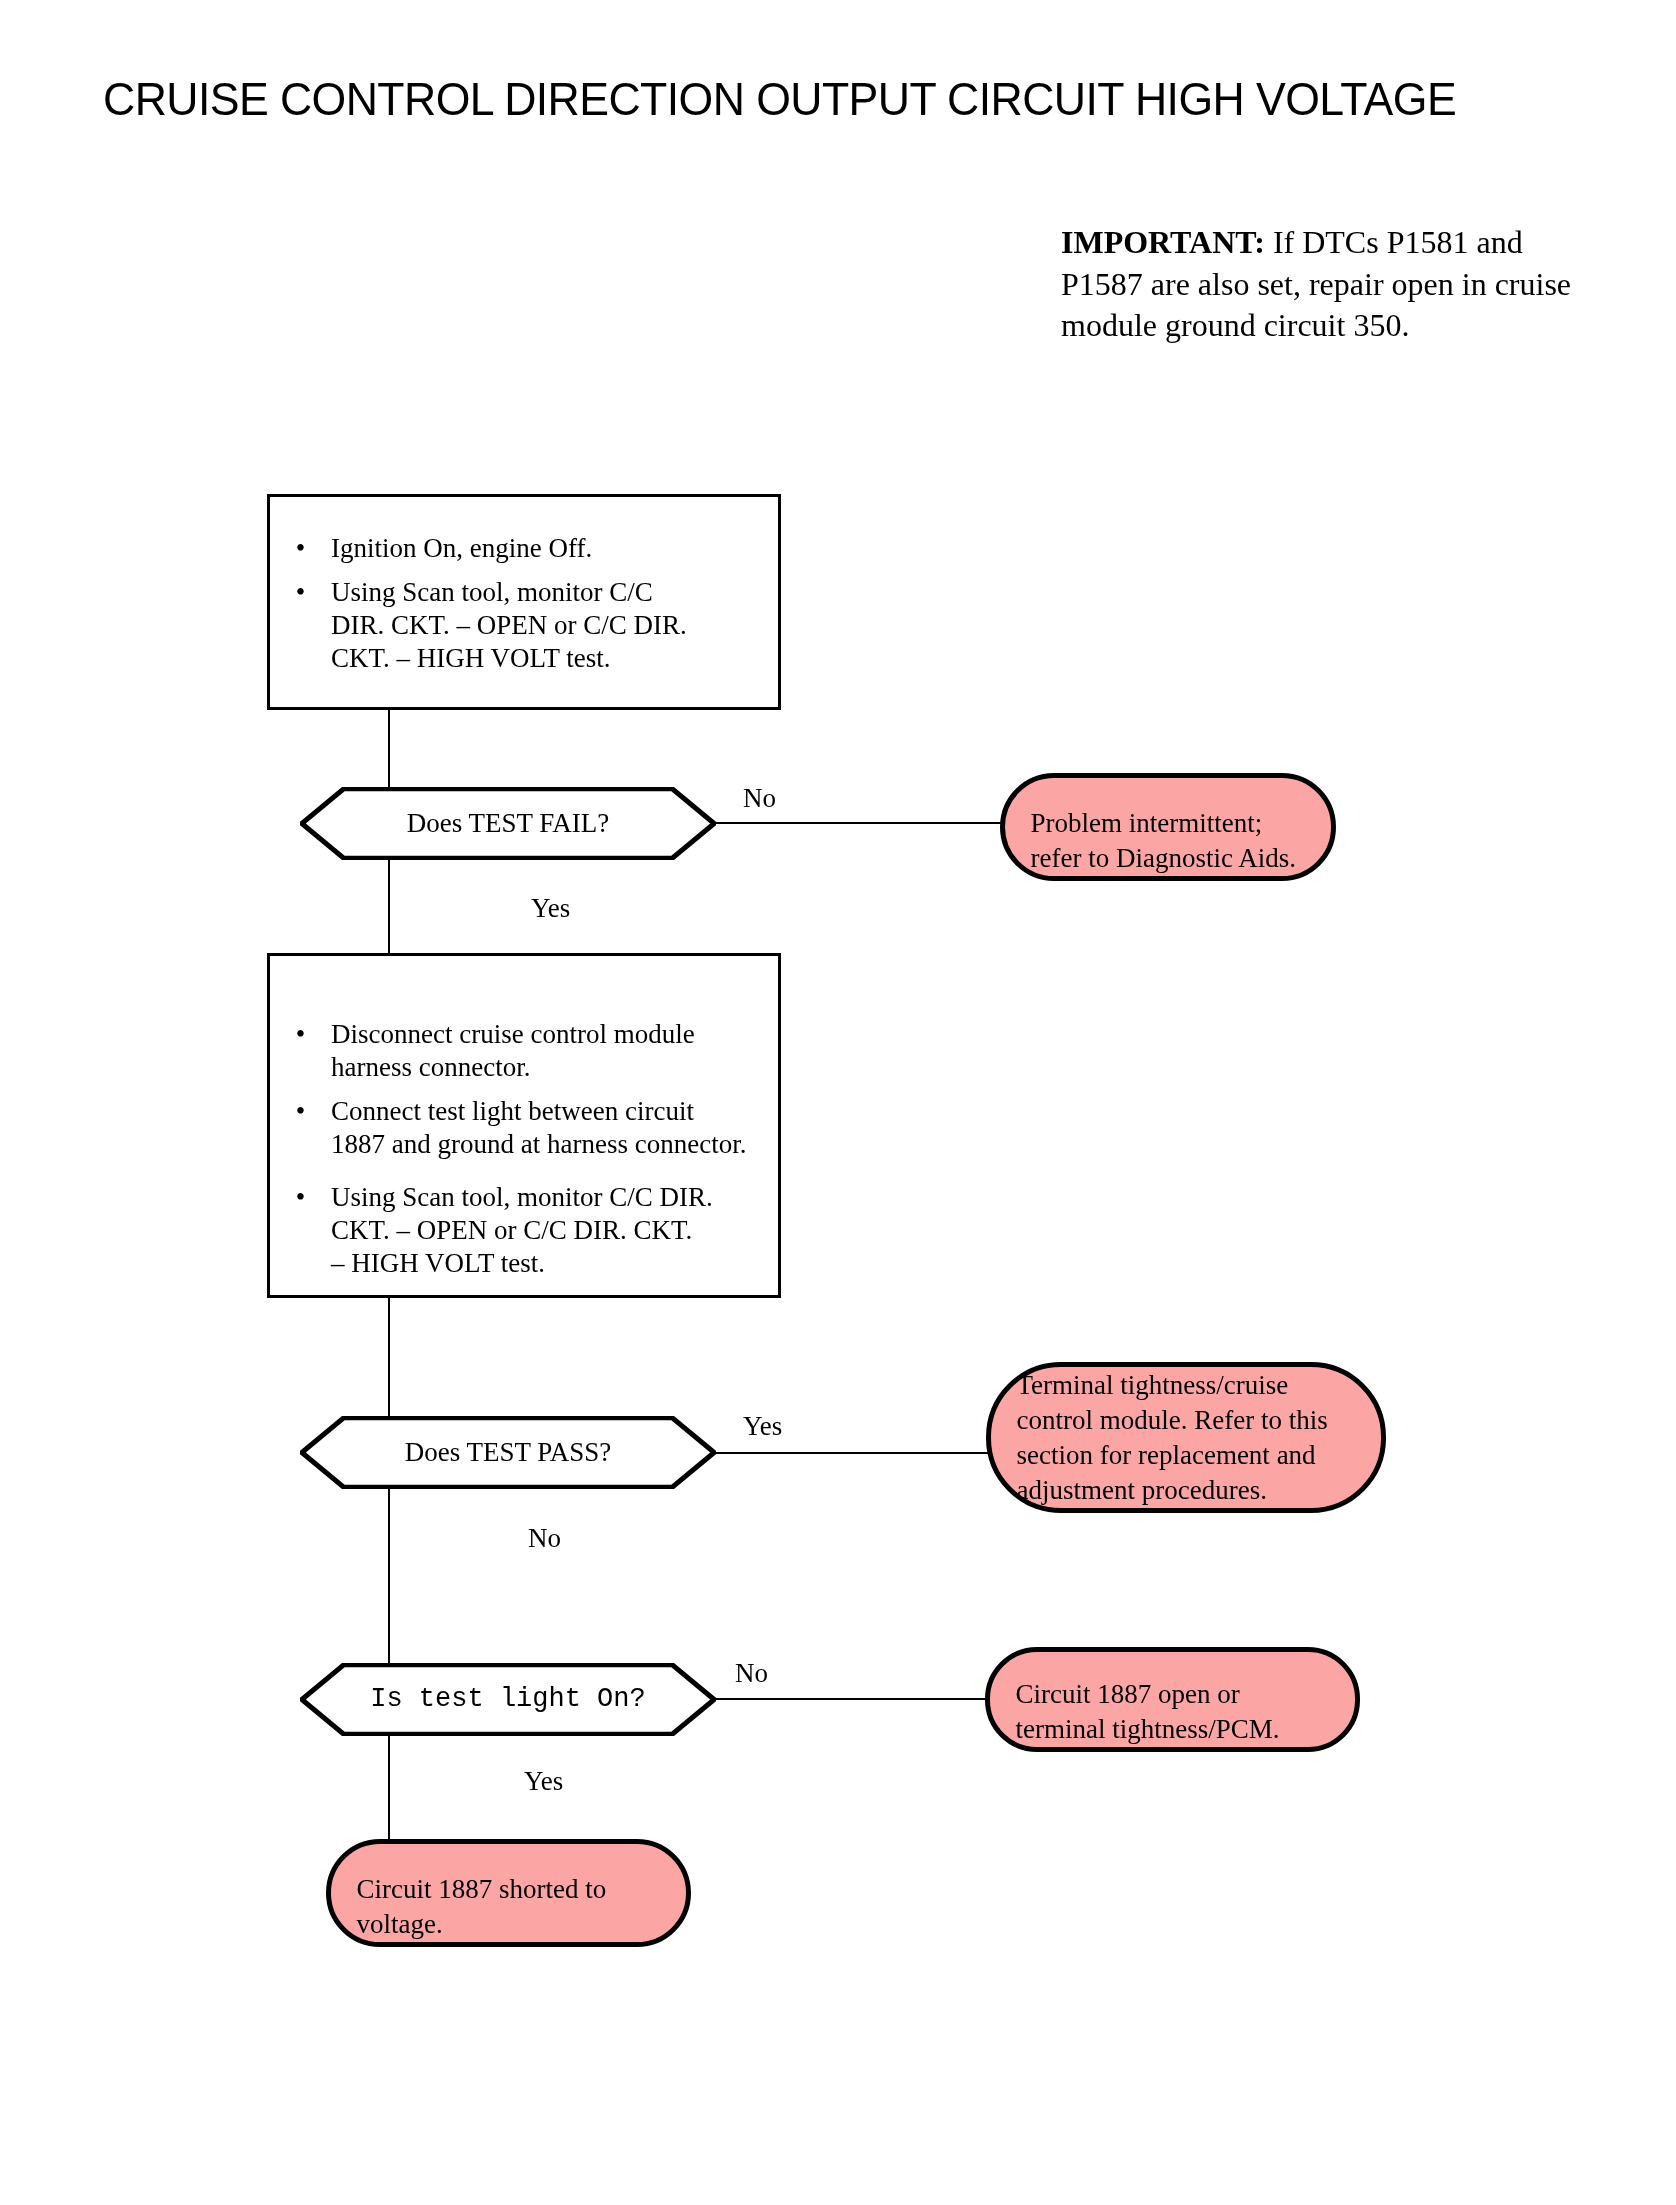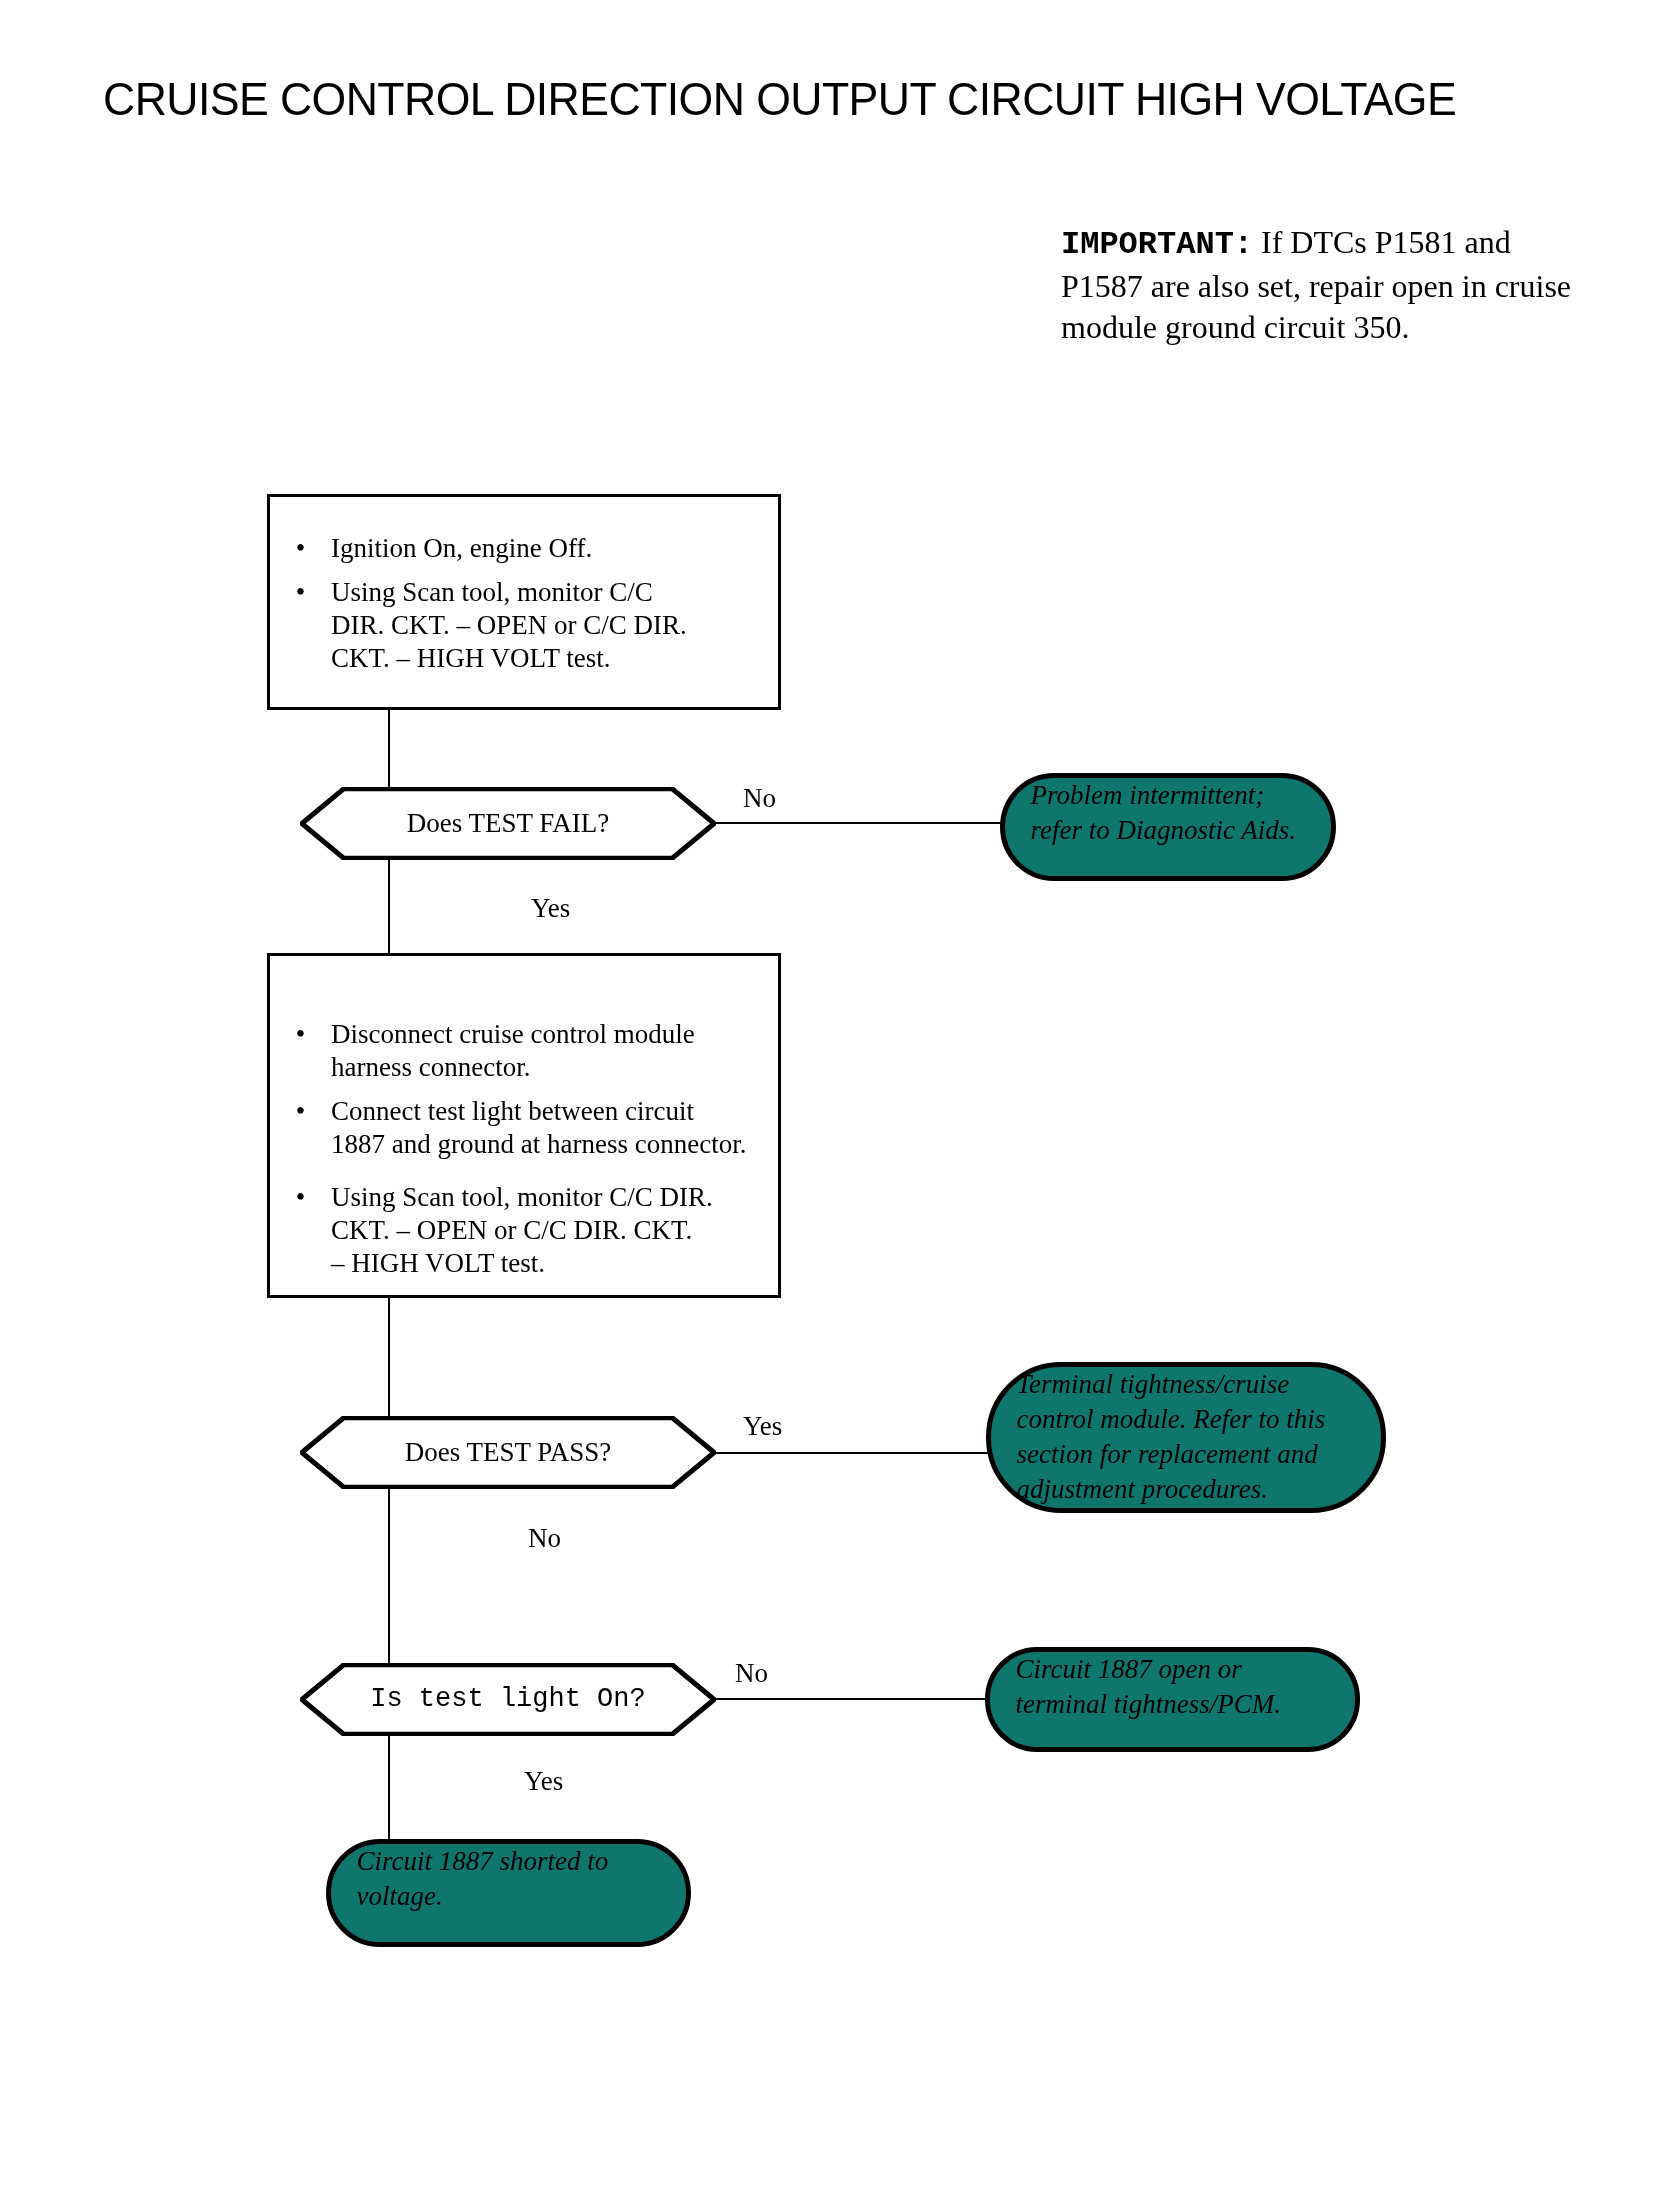--- a/index.html
+++ b/index.html
@@ -38,21 +38,20 @@
   .important-note {
     position: absolute;
     left: 1061px;
     top: 180px;
     width: 517px;
     font-size: 32px;
     line-height: 1.30;
   }
   .important-note .lead {
     font-weight: bold;
-    font-family: Liberation Mono, monospace;
   }
 
   
   .process-box {
     position: absolute;
     box-sizing: border-box;
     border: 3px solid #000;
     background: #fff;
   }
   .bullet-list {
@@ -105,24 +104,23 @@
     font-size: 27px;
     line-height: 1.2;
     text-align: left;
   }
 
   
   .terminator {
     position: absolute;
     box-sizing: border-box;
     border: 5.5px solid #000;
-    background: #0f766e;
+    background: #fca5a5;
     display: flex;
-    align-items: flex-start;
-    font-style: italic;
+    align-items: flex-end;
   }
   .terminator .term-text {
     font-size: 27px;
     line-height: 1.30;
     padding: 0 18px 0 25.5px;
     white-space: pre-line;
   }
 
   
   .conn-v {

